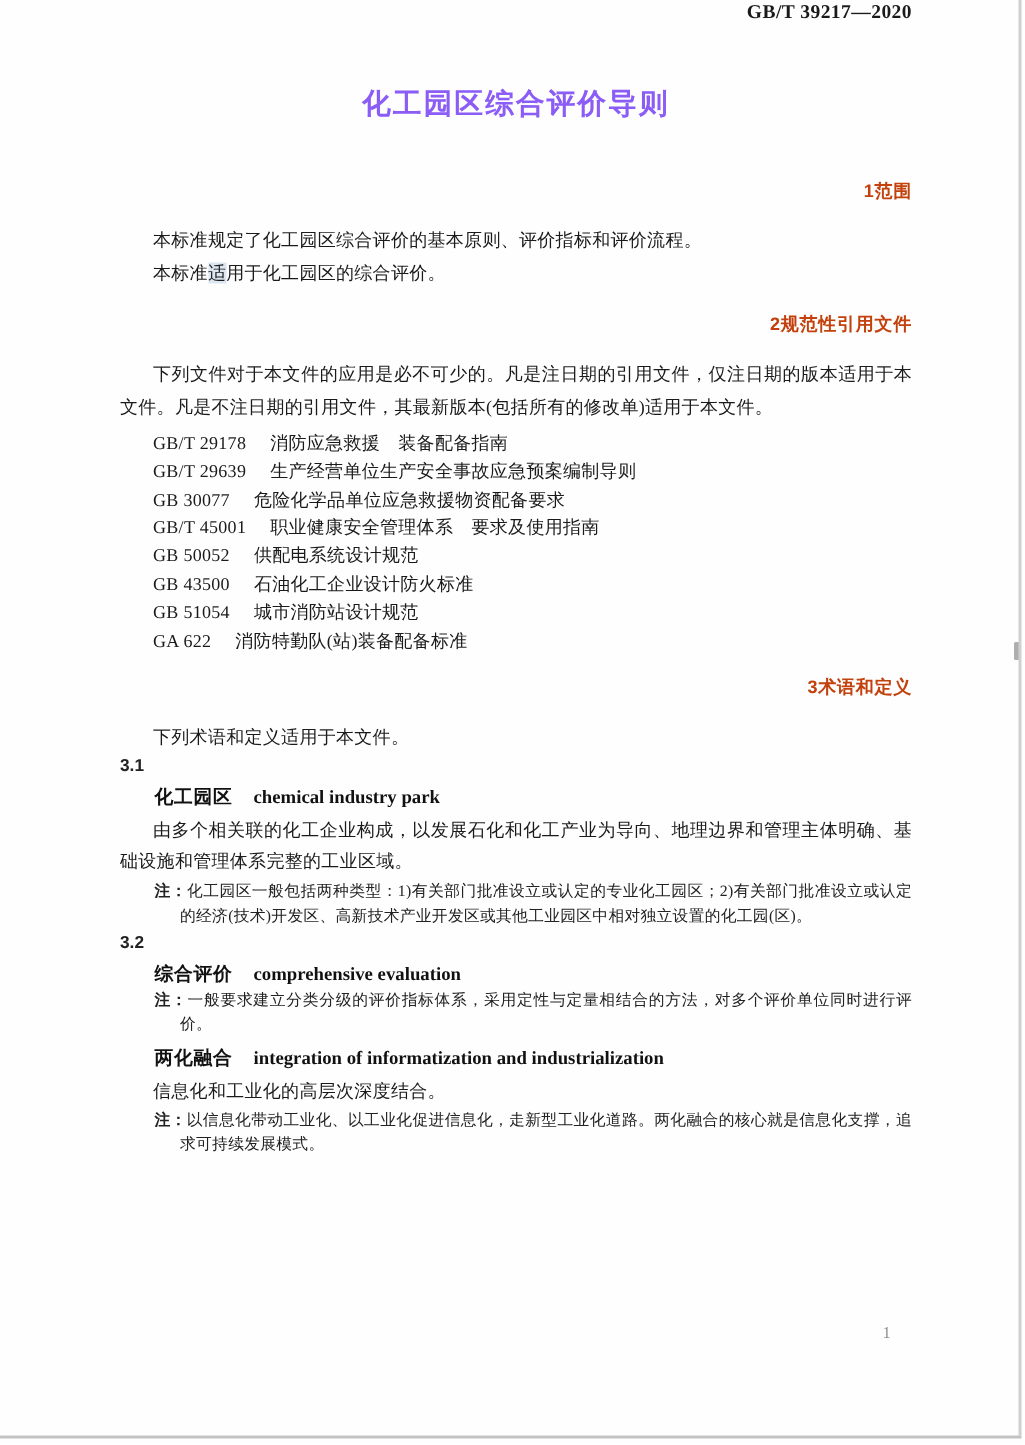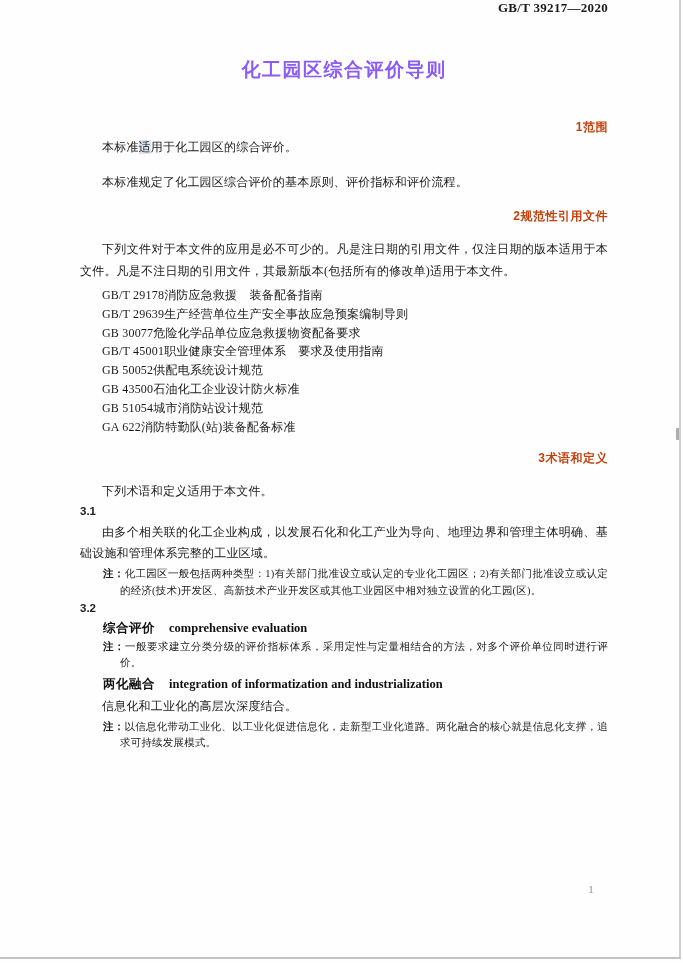--- a/index.html
+++ b/index.html
@@ -73,21 +73,21 @@
   .mt-p { margin-top: 13px; }
   .hl { background: #dce6f1; }
   .ref-list { margin-top: 4px; }
   .ref-row {
     padding-left: 22px;
     font-size: 12px;
     line-height: 18.8px;
     white-space: nowrap;
     letter-spacing: 0.2px;
   }
-  .ref-code { display: inline-block; }
+  .ref-code { display: inline-block; margin-right: 16px; }
   .term { margin: 0; }
   .term-num {
     margin-top: 2px;
     font-family: "Liberation Sans", "DejaVu Sans", sans-serif;
     font-weight: bold;
     font-size: 11.5px;
     line-height: 15px;
     color: #222222;
   }
   .term-line {
@@ -134,22 +134,22 @@
 
 <div class="page">
   <div class="content">
 
     <div class="doc-code">GB/T 39217—2020</div>
 
     <h1 class="doc-title">化工园区综合评价导则</h1>
 
     <h2 class="sec-h mt-s1"><span class="sec-no">1</span><span>范围</span></h2>
 
+    <p class="para indent mt-p">本标准规定了化工园区综合评价的基本原则、评价指标和评价流程。</p>
     <p class="para indent"><span>本标准</span><span class="hl">适</span><span>用于化工园区的综合评价。</span></p>
-    <p class="para indent mt-p">本标准规定了化工园区综合评价的基本原则、评价指标和评价流程。</p>
 
     <h2 class="sec-h mt-s2"><span class="sec-no">2</span><span>规范性引用文件</span></h2>
 
     <p class="para indent mt-p">下列文件对于本文件的应用是必不可少的。凡是注日期的引用文件，仅注日期的版本适用于本文件。凡是不注日期的引用文件，其最新版本(包括所有的修改单)适用于本文件。</p>
 
     <div class="ref-list">
       <div class="ref-row"><span class="ref-code">GB/T 29178</span><span>消防应急救援　装备配备指南</span></div>
       <div class="ref-row"><span class="ref-code">GB/T 29639</span><span>生产经营单位生产安全事故应急预案编制导则</span></div>
       <div class="ref-row"><span class="ref-code">GB 30077</span><span>危险化学品单位应急救援物资配备要求</span></div>
       <div class="ref-row"><span class="ref-code">GB/T 45001</span><span>职业健康安全管理体系　要求及使用指南</span></div>
@@ -158,20 +158,21 @@
       <div class="ref-row"><span class="ref-code">GB 51054</span><span>城市消防站设计规范</span></div>
       <div class="ref-row"><span class="ref-code">GA 622</span><span>消防特勤队(站)装备配备标准</span></div>
     </div>
 
     <h2 class="sec-h mt-s3"><span class="sec-no">3</span><span>术语和定义</span></h2>
 
     <p class="para indent mt-p">下列术语和定义适用于本文件。</p>
 
     <section class="term">
       <div class="term-num">3.1</div>
+      <div class="term-line"><span class="term-zh">化工园区</span><span class="term-en">chemical industry park</span></div>
       <p class="para indent def">由多个相关联的化工企业构成，以发展石化和化工产业为导向、地理边界和管理主体明确、基础设施和管理体系完整的工业区域。</p>
       <p class="note"><span class="note-label">注：</span><span>化工园区一般包括两种类型：1)有关部门批准设立或认定的专业化工园区；2)有关部门批准设立或认定的经济(技术)开发区、高新技术产业开发区或其他工业园区中相对独立设置的化工园(区)。</span></p>
     </section>
 
     <section class="term">
       <div class="term-num">3.2</div>
       <div class="term-line"><span class="term-zh">综合评价</span><span class="term-en">comprehensive evaluation</span></div>
       <p class="note"><span class="note-label">注：</span><span>一般要求建立分类分级的评价指标体系，采用定性与定量相结合的方法，对多个评价单位同时进行评价。</span></p>
     </section>
 

